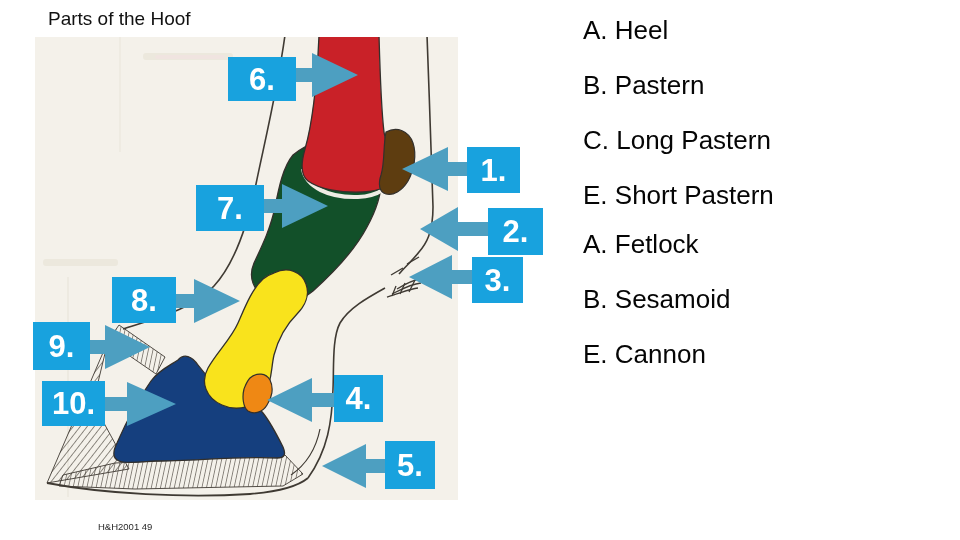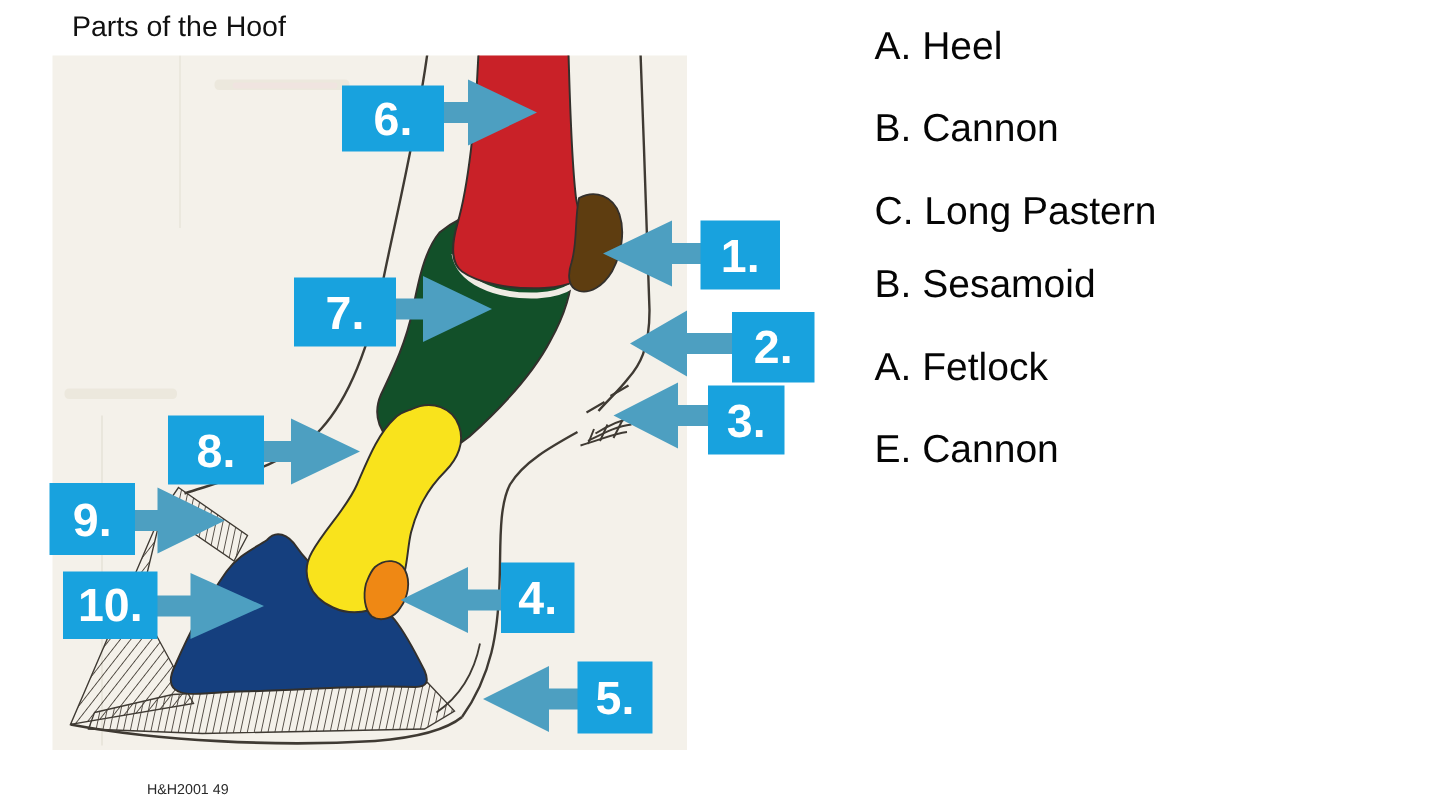--- a/index.html
+++ b/index.html
@@ -109,25 +109,26 @@
   <div class="lbl lbl-5">5.</div>
   <div class="lbl lbl-6">6.</div>
   <div class="lbl lbl-7">7.</div>
   <div class="lbl lbl-8">8.</div>
   <div class="lbl lbl-9">9.</div>
   <div class="lbl lbl-10">10.</div>
 
   <div class="answers">
     <ul class="ans-group g1">
       <li>A. Heel</li>
-      <li>B. Cannon</li>
+      <li>B. Pastern</li>
       <li>C. Long Pastern</li>
+      <li>E. Short Pastern</li>
     </ul>
     <ul class="ans-group g2">
+      <li>A. Fetlock</li>
       <li>B. Sesamoid</li>
-      <li>A. Fetlock</li>
       <li>E. Cannon</li>
     </ul>
   </div>
 
   <div class="credit">H&amp;H2001 49</div>
 
 </div>
 
 </body></html>

